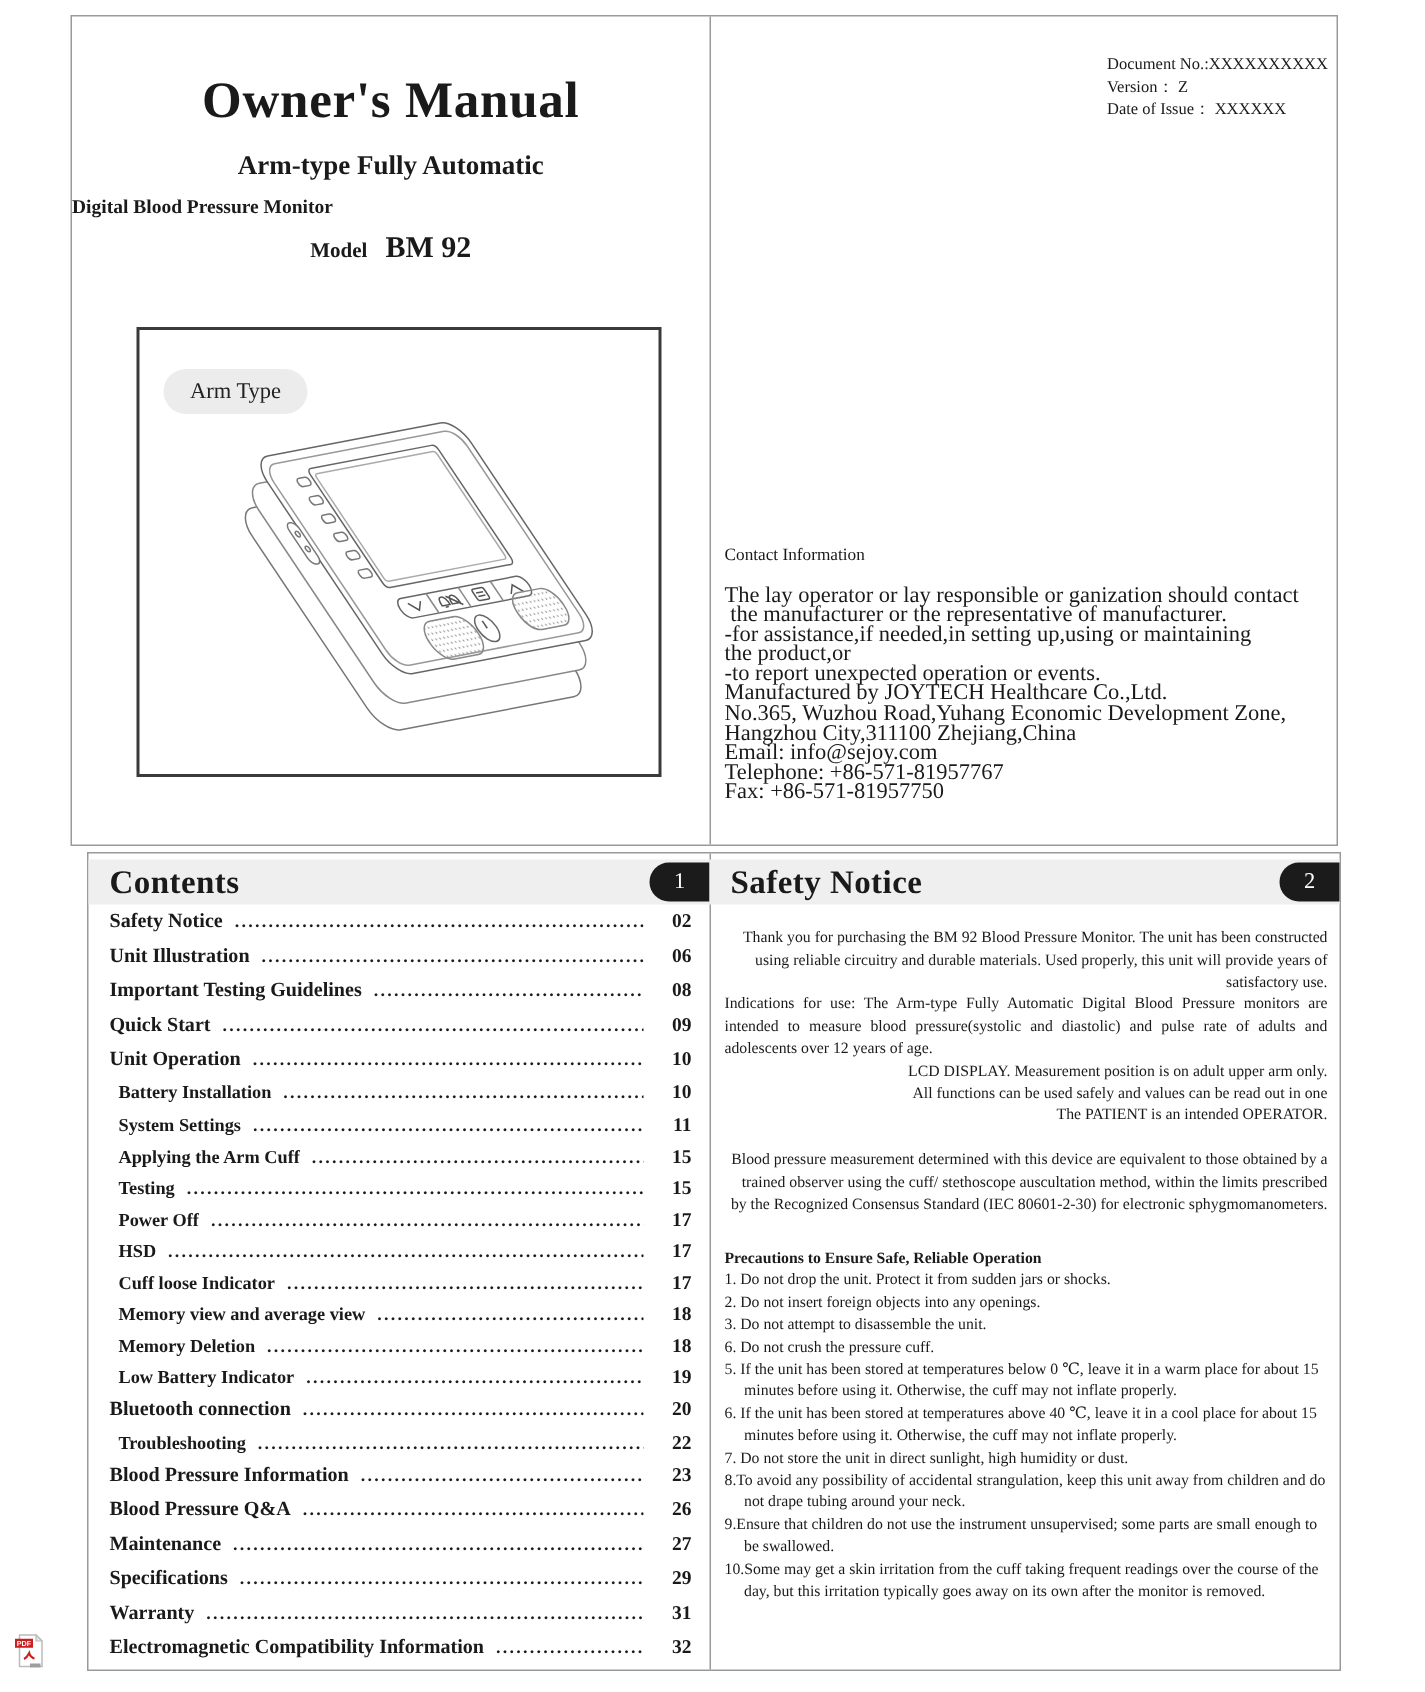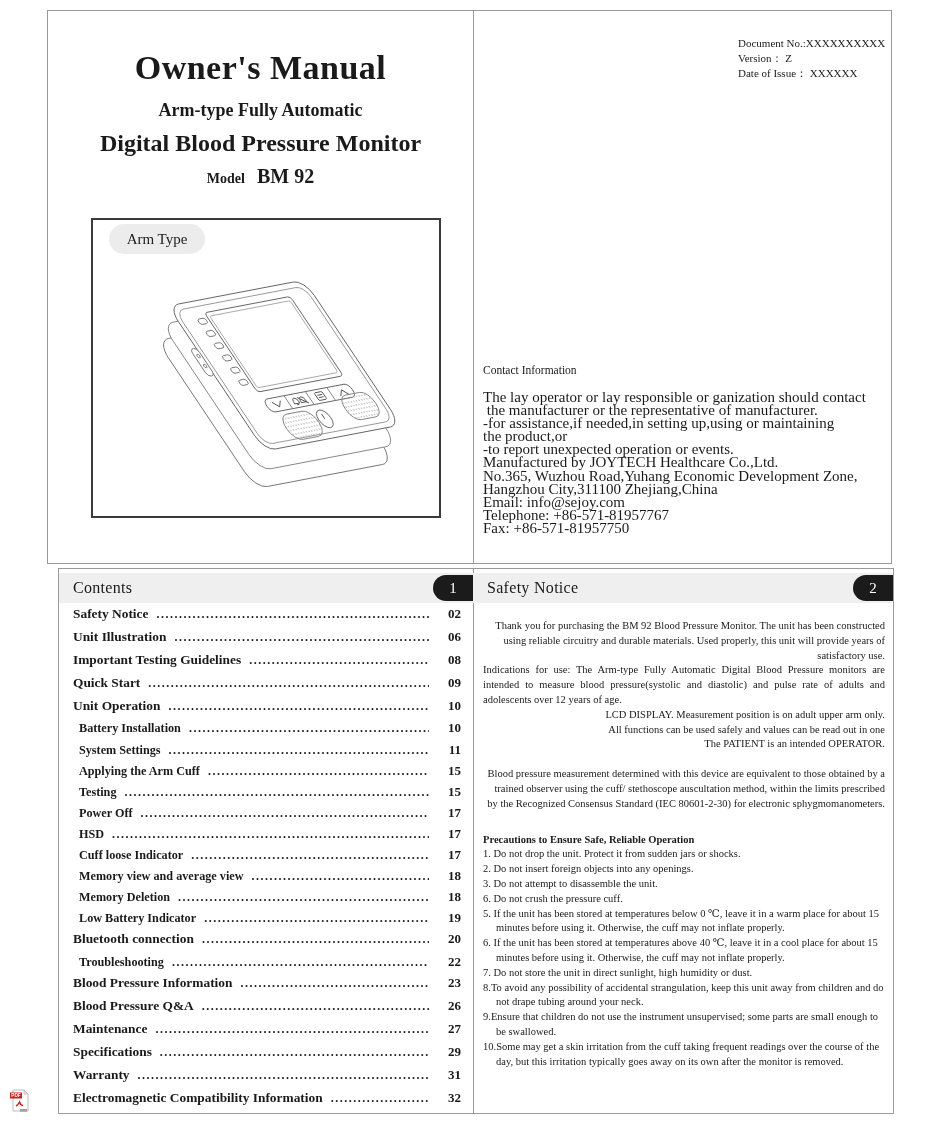--- a/index.html
+++ b/index.html
@@ -11,37 +11,37 @@
   
   #cover-cell{left:0;width:425px;border-right:1px solid #9a9a9a;}
   #info-cell{left:426px;width:417px;}
   
   #contents-cell{left:0;width:414px;border-right:1px solid #9a9a9a;}
   #safety-cell{left:414px;width:420px;}
 
   
   .cover-title{margin-top:38px;text-align:center;font-size:34px;font-weight:bold;letter-spacing:.5px;}
   .cover-sub{margin-top:13px;text-align:center;font-size:18px;font-weight:bold;}
-  .cover-sub2{margin-top:9px;text-align:center;font-size:24px;font-weight:bold;}
+  .cover-sub2{margin-top:9px;font-size:13px;font-weight:bold;}
   .model-line{margin-top:8px;display:flex;justify-content:center;align-items:baseline;gap:12px;}
   .model-label{font-size:14px;font-weight:bold;}
   .model-value{font-size:20px;font-weight:bold;}
   .device-box{position:absolute;left:43px;top:207px;width:346px;height:296px;border:2px solid #3a3a3a;background:#fff;}
-  .device-tag{position:absolute;left:16px;top:4px;width:96px;height:30px;background:#ececec;border-radius:15px;display:flex;align-items:center;justify-content:center;font-size:15px;color:#222;}
+  .device-tag{position:absolute;left:16px;top:26px;width:96px;height:30px;background:#ececec;border-radius:15px;display:flex;align-items:center;justify-content:center;font-size:15px;color:#222;}
   .device-svg{position:absolute;left:0;top:0;width:100%;height:100%;}
 
   
   .doc-info{position:absolute;left:240px;top:25px;font-size:11px;line-height:15px;white-space:pre;margin-left:24px;}
   .contact-head{position:absolute;left:9px;top:353px;font-size:11.5px;}
   .contact-lines{position:absolute;left:9px;top:380px;font-size:15px;line-height:13.1px;}
   .contact-line{white-space:pre;}
 
   
   .page-bar{position:absolute;left:0;top:4px;right:0;height:30px;background:#efefef;display:flex;align-items:center;}
-  .page-bar-title{font-size:16px;font-weight:normal;padding-left:14px;letter-spacing:.3px;}
+  .page-bar-title{font-size:22px;font-weight:bold;padding-left:14px;letter-spacing:.3px;}
   .page-badge{position:absolute;right:0;top:2px;width:40px;height:26px;background:#1b1b1b;color:#fff;border-radius:14px 0 0 14px;display:flex;align-items:center;justify-content:center;font-size:15px;}
 
   
   .toc-list{position:absolute;left:14px;right:12px;top:38px;}
   .toc-row{display:flex;align-items:baseline;line-height:1.05;}
   .toc-row.lvl1{height:22.9px;font-size:13.4px;font-weight:bold;}
   .toc-row.lvl2{height:21.1px;font-size:12.2px;font-weight:bold;padding-left:6px;}
   .toc-label{white-space:nowrap;}
   .toc-dots{flex:1;overflow:hidden;white-space:nowrap;margin:0 6px 0 8px;font-size:12px;font-weight:bold;}
   .toc-dots::before{content:"....................................................................................................................................................";letter-spacing:1.5px;color:#1a1a1a;}

